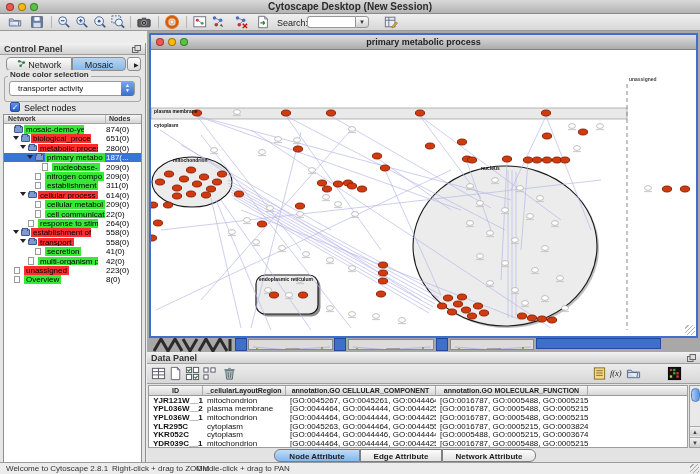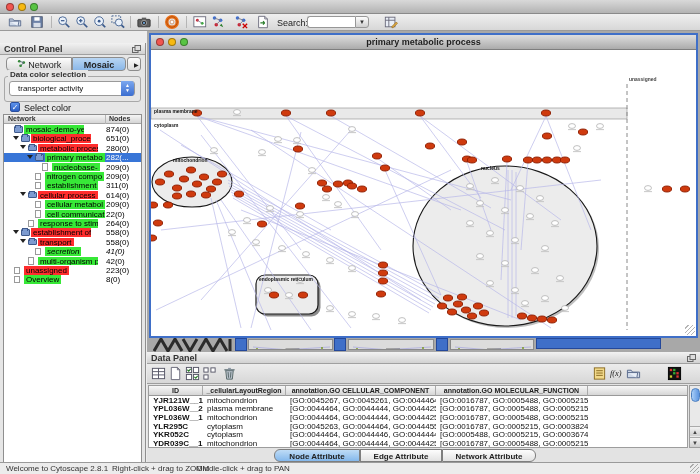--- a/index.html
+++ b/index.html
@@ -30,21 +30,21 @@
   
   .cpanel{position:absolute;left:0;top:31px;width:146px;height:431px;background:#e6e6e6;
     border-right:1px solid #8f8f8f;margin-top:12px;}
   .panel-head{position:absolute;left:0;top:0;width:100%;height:12px;
     background:linear-gradient(#f2f2f2,#d2d2d2);border-bottom:1px solid #a0a0a0;}
   .panel-head .ph-label{position:absolute;left:4px;top:1px;font-size:9px;font-weight:bold;color:#333;}
   .float-ic{position:absolute;right:4px;top:2px;width:9px;height:8px;}
   .cp-tabs{position:absolute;left:4px;top:14px;height:15px;}
   .cp-tab{position:absolute;top:0;height:14px;border:1px solid #8d8d8d;background:linear-gradient(#fdfdfd,#dcdcdc);
     font-size:9px;color:#222;text-align:center;line-height:13px;}
-  .cp-tab.sel{background:linear-gradient(#b9d6f3,#8ab7e8);font-weight:bold;}
+  .cp-tab.sel{background:linear-gradient(#b9d6f3,#8ab7e8);font-weight:normal;}
   .group-box{position:absolute;left:4px;top:33px;width:137px;height:26px;border:1px solid #a8a8a8;border-radius:3px;}
   .group-label{position:absolute;left:8px;top:27px;font-size:8px;font-weight:bold;color:#333;background:#e6e6e6;padding:0 2px;}
   .combo{position:absolute;left:9px;top:38px;width:126px;height:15px;background:#fff;
     border:1px solid #9a9a9a;border-radius:3px;font-size:8px;color:#111;line-height:13px;padding-left:8px;}
   .combo .stepper{position:absolute;right:0;top:-1px;width:13px;height:15px;border-radius:0 3px 3px 0;
     background:linear-gradient(#7ba7ef,#3c6ed0);color:#fff;font-size:5px;line-height:5px;text-align:center;padding-top:2px;}
   .chk-row{position:absolute;left:10px;top:59px;height:11px;}
   .chk{position:absolute;left:0;top:0;width:10px;height:10px;border-radius:2px;
     background:linear-gradient(#5d93ec,#2c5fc4);border:1px solid #2a4f9e;color:#fff;font-size:8px;line-height:9px;text-align:center;}
   .chk-label{position:absolute;left:14px;top:1px;font-size:9px;color:#111;white-space:nowrap;}
@@ -114,20 +114,21 @@
 </style>
 </head>
 <body>
 
 <div id="app">
 
   <div class="titlebar">
     <span class="tl" style="left:6px;background:#f05650;"></span>
     <span class="tl" style="left:18px;background:#f7b910;"></span>
     <span class="tl" style="left:30px;background:#58c443;"></span>
+    <div class="title-text">Cytoscape Desktop (New Session)</div>
   </div>
 
   <div class="toolbar" id="main-toolbar">
     <span class="search-label" style="left:277px;">Search:</span>
     <input class="search-input" style="left: 307px;" value="">
     <button class="search-drop" style="left:355px;">▼</button>
   <button class="tb-btn" style="left: 7px;"><span><svg viewBox="0 0 16 16">
             <path d="M1.5 12.5v-8h4l1.5 2h7.5v6z" fill="#cfd9e8" stroke="#56688a"></path>
             <path d="M1.5 7h11l-1 5.5" fill="#e8eef7" stroke="#56688a"></path>
           </svg></span></button>
@@ -221,28 +222,28 @@
               <circle cx="7.5" cy="4" r="1.5" fill="#2a8a2a"></circle>
               <circle cx="4" cy="7.5" r="1.5" fill="#2a8a2a"></circle>
               <line x1="2.5" y1="2.5" x2="7.5" y2="4" stroke="#567"></line>
               <line x1="4" y1="7.5" x2="7.5" y2="4" stroke="#567"></line>
             </svg></span> <span>Network</span></button>
         <button class="cp-tab sel" style="left: 68px; width: 54px; border-radius: 0px 4px 4px 0px;"><span>Mosaic</span></button>
       </div>
     <button class="cp-tab" style="left:127px;top:0;width:14px;border-radius:3px;position:absolute;top:14px;left:127px;font-size:6px;">▶</button>
 
     <div class="group-box"></div>
-    <span class="group-label">Data color selection</span>
+    <span class="group-label">Node color selection</span>
     <div class="combo">
       <span>transporter activity</span>
       <span class="stepper">▲<br>▼</span>
     </div>
     <div class="chk-row">
       <span class="chk">✓</span>
-      <span class="chk-label">Select color</span>
+      <span class="chk-label">Select nodes</span>
     </div>
 
     <div class="treepane">
       <div class="tree-head">
         <span class="c1">Network</span>
         <span class="c2">Nodes</span>
       </div>
       <div id="tree-rows">
           <div class="trow" style="top: 9.5px;">
             <span class="fold" style="left:10px"></span>
@@ -258,21 +259,21 @@
           <div class="trow" style="top: 28.3px;">
             <span class="arr" style="left:16px"></span>
             <span class="fold" style="left:24px"></span>
             <span class="lbl red" style="left:34px">metabolic process</span>
             <span class="cnt">280(0)</span>
           </div>
           <div class="trow sel" style="top: 37.7px;">
             <span class="arr" style="left:23px"></span>
             <span class="fold" style="left:31px"></span>
             <span class="lbl green" style="left:41px">primary metabo</span>
-            <span class="cnt">282(...</span>
+            <span class="cnt">187(...</span>
           </div>
           <div class="trow" style="top: 47.1px;">
             <span class="leafi" style="left:38px"></span>
             <span class="lbl green" style="left:48px">nucleobase-</span>
             <span class="cnt">209(0)</span>
           </div>
           <div class="trow" style="top: 56.5px;">
             <span class="leafi" style="left:31px"></span>
             <span class="lbl green" style="left:41px">nitrogen compo</span>
             <span class="cnt">209(0)</span>
@@ -308,21 +309,21 @@
             <span class="fold" style="left:17px"></span>
             <span class="lbl red" style="left:27px">establishment of lo</span>
             <span class="cnt">558(0)</span>
           </div>
           <div class="trow" style="top: 122.3px;">
             <span class="arr" style="left:16px"></span>
             <span class="fold" style="left:24px"></span>
             <span class="lbl red" style="left:34px">transport</span>
             <span class="cnt">558(0)</span>
           </div>
-          <div class="trow" style="top: 131.7px; font-style: italic;">
+          <div class="trow" style="top: 131.7px;">
             <span class="leafi" style="left:31px"></span>
             <span class="lbl green" style="left:41px">secretion</span>
             <span class="cnt">41(0)</span>
           </div>
           <div class="trow" style="top: 141.1px;">
             <span class="leafi" style="left:24px"></span>
             <span class="lbl green" style="left:34px">multi-organism pro</span>
             <span class="cnt">42(0)</span>
           </div>
           <div class="trow" style="top: 150.5px;">

